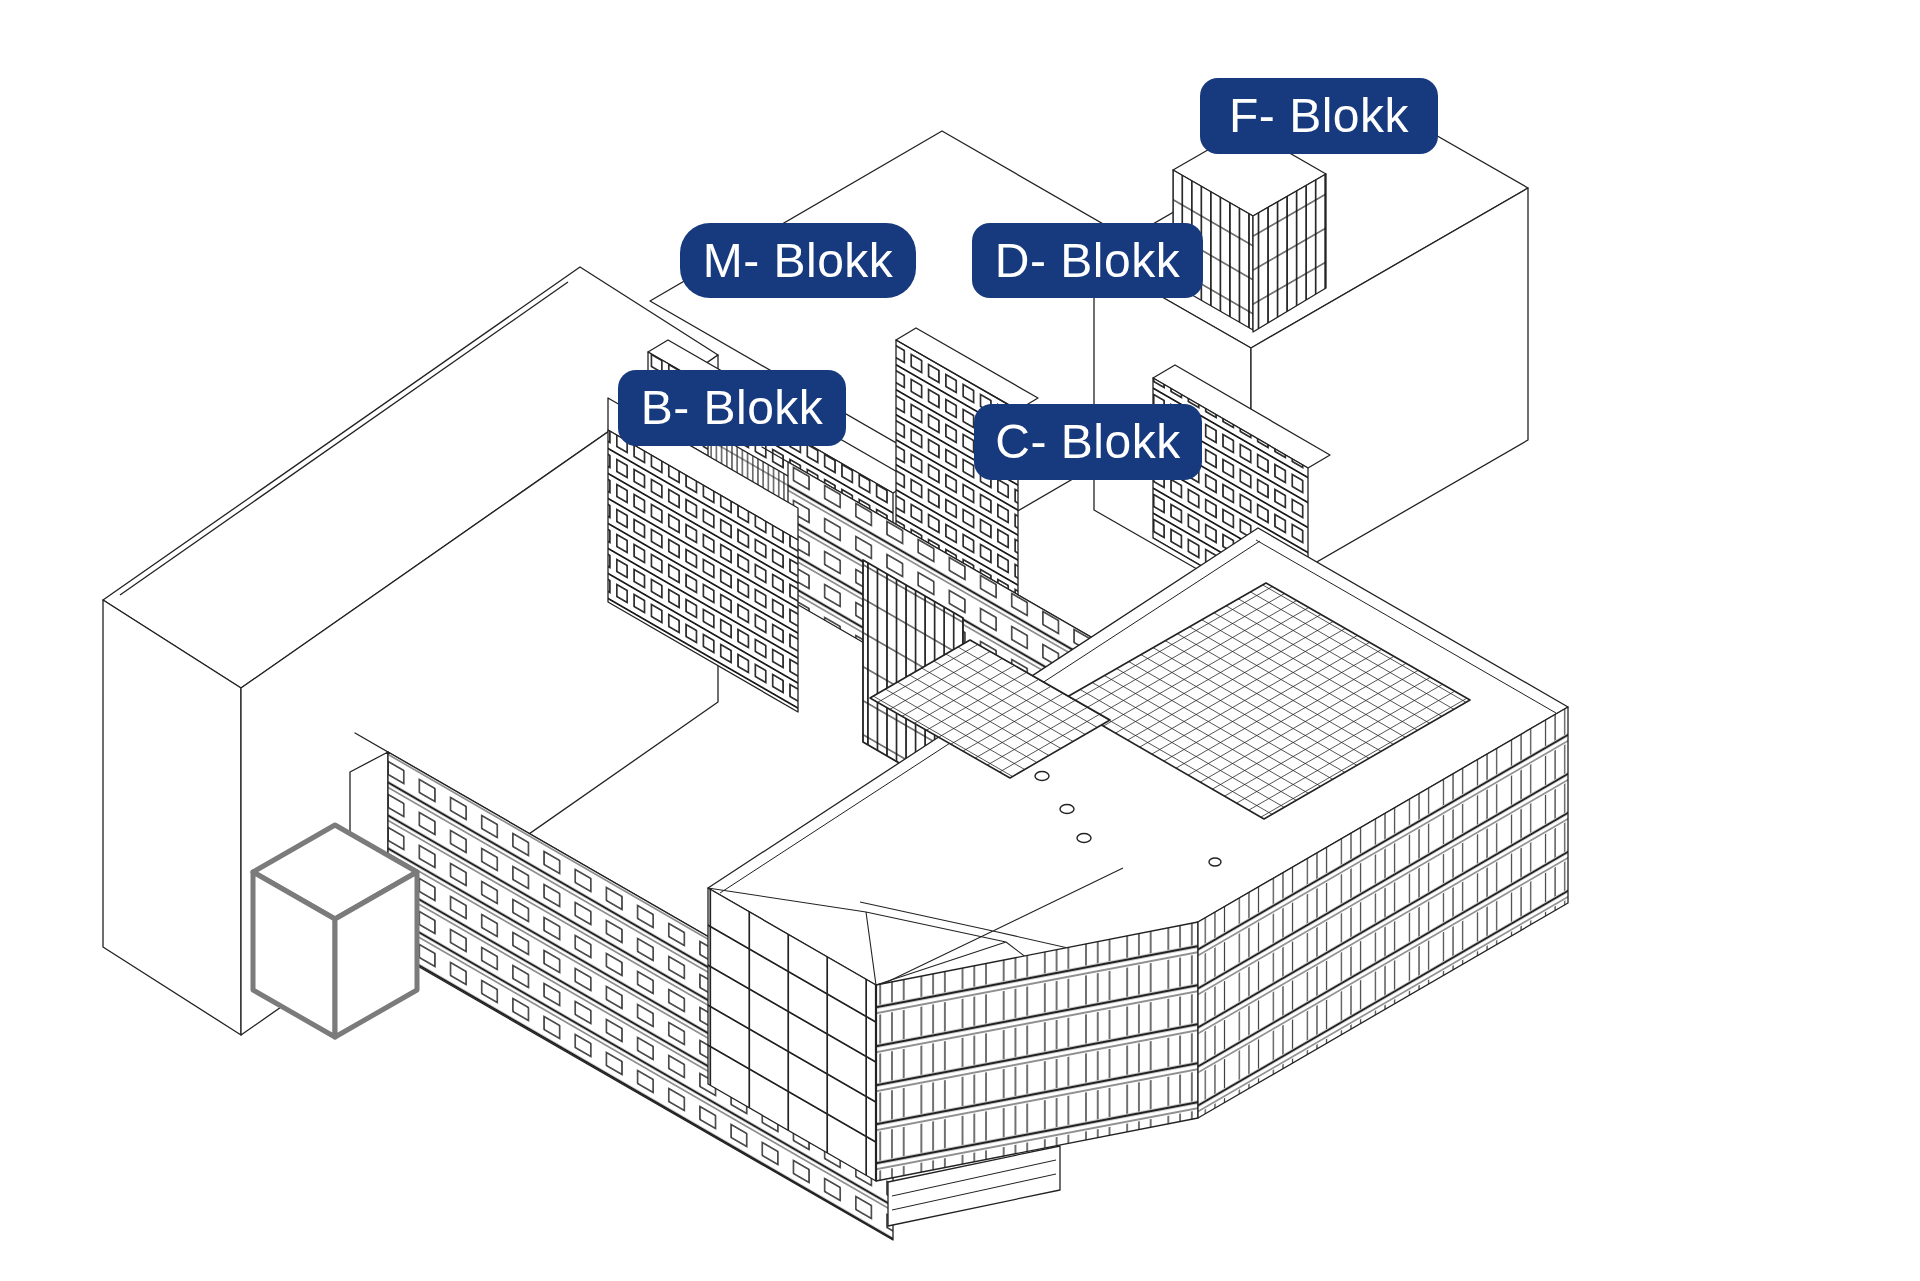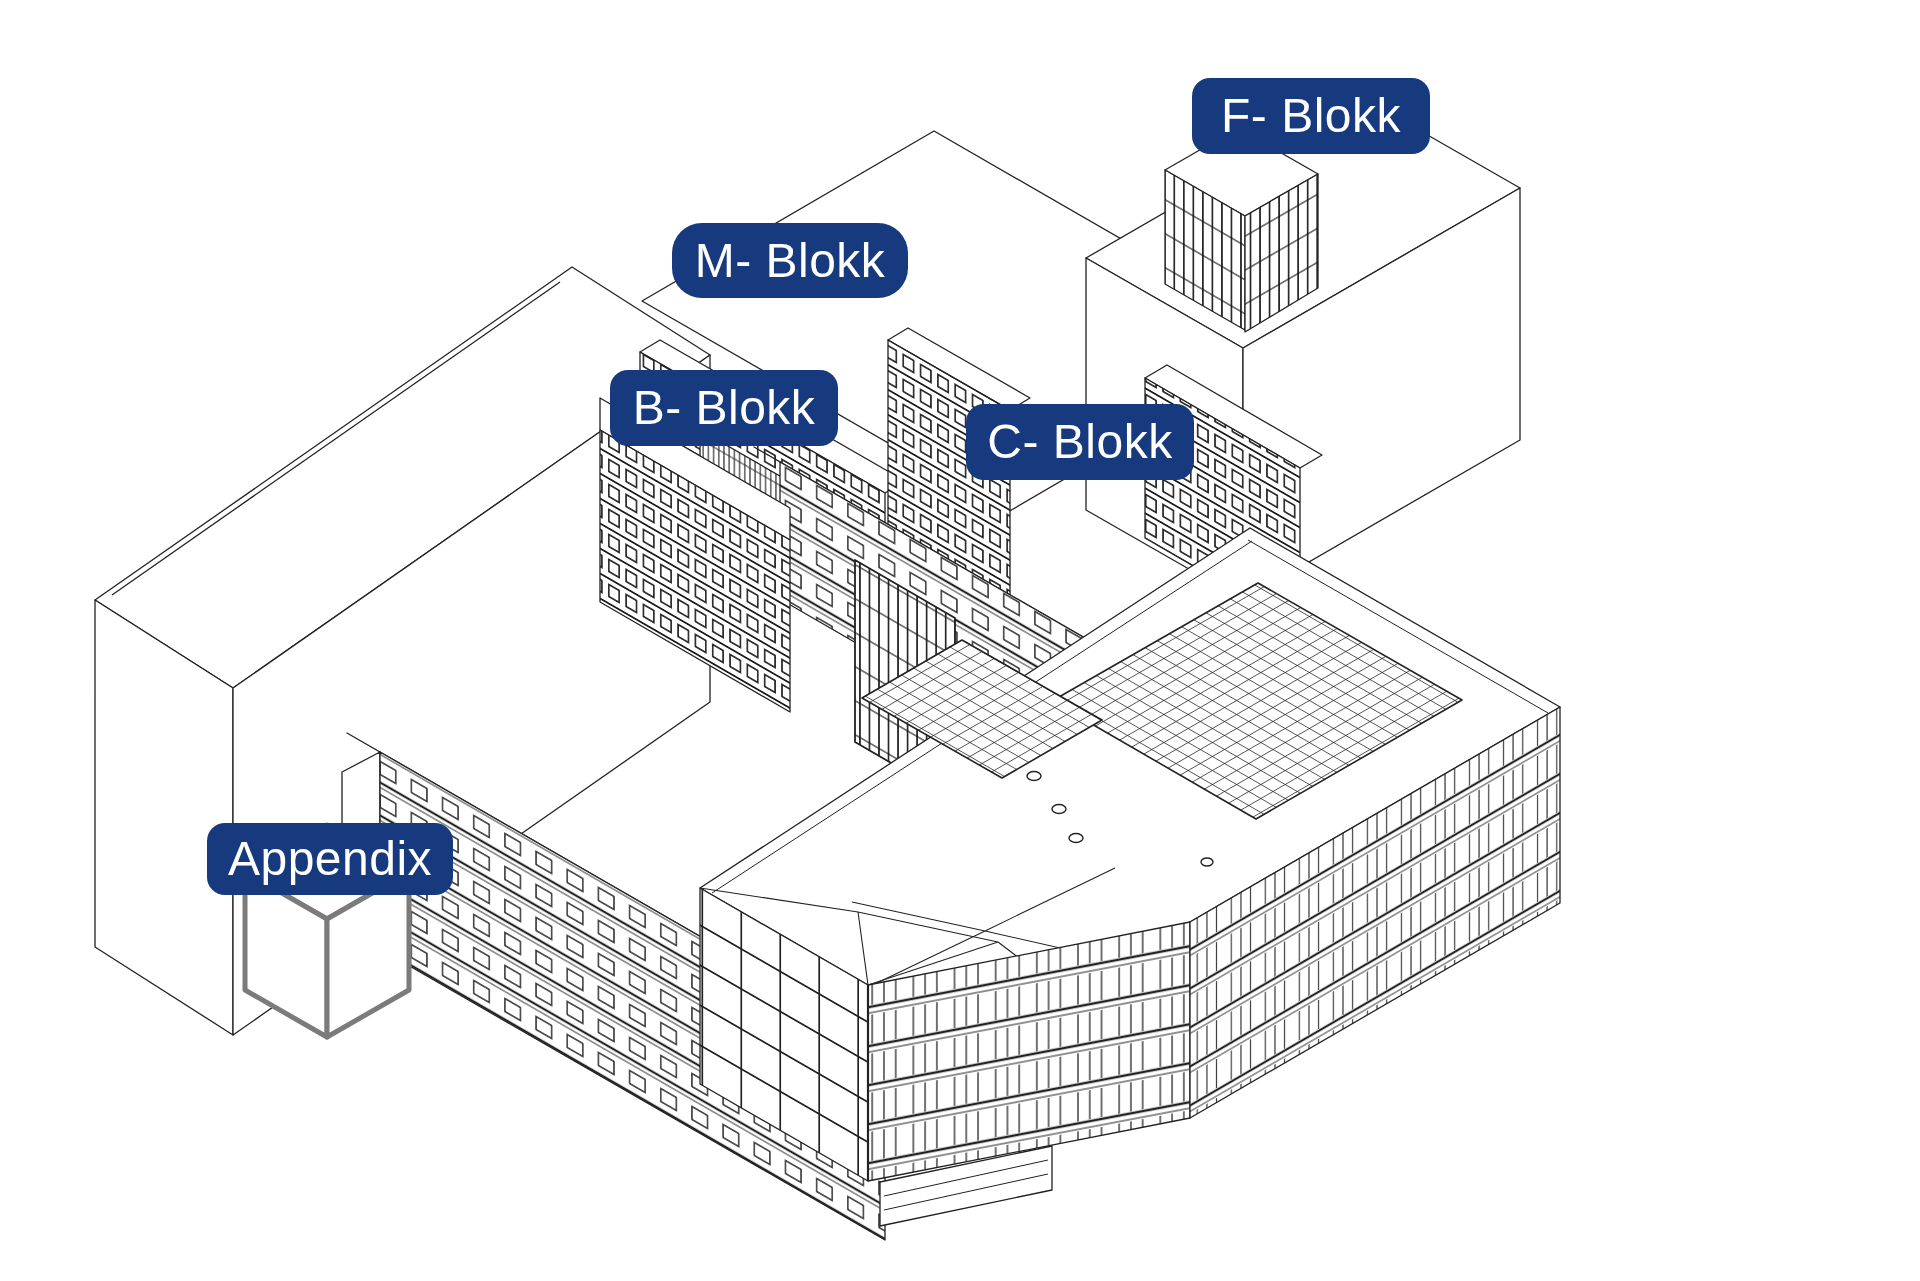--- a/index.html
+++ b/index.html
@@ -1,18 +1,18 @@
 <!DOCTYPE html>
 <html style="--label-bg: #17397E; --label-text: #FFFFFF;"><head>
 <meta charset="utf-8">
 <style>
   html,body{margin:0;padding:0;background:#ffffff;}
   body{width:1920px;height:1281px;position:relative;overflow:hidden;
        font-family:"Liberation Sans", sans-serif;}
-  #stage{position:absolute;left:0;top:0;width:1668px;height:1281px;padding-left:32px;}
+  #stage{position:absolute;left:8px;top:0;width:1668px;height:1281px;padding-left:32px;}
   svg{position:absolute;left:0;top:0;}
   .blk-label{
     position:absolute;
     background:var(--label-bg,#17397E);
     color:var(--label-text,#ffffff);
     border-radius:18px;
     display:flex;align-items:center;justify-content:center;
     font-size:48px;line-height:1;white-space:nowrap;
     letter-spacing:0.5px;
     z-index:5;
@@ -177,24 +177,24 @@
       <polygon points="245,872 327,919 327,1037 245,990"></polygon>
       <polygon points="327,919 409,872 409,990 327,1037"></polygon>
     </g>
   </g>
 </svg>
 
 <div class="blk-label" style="left:1192px;top:78px;width:238px;height:76px;">F- Blokk</div>
 
 <div class="blk-label" style="left:672px;top:223px;width:236px;height:75px;border-radius:30px;">M- Blokk</div>
 
+<div class="blk-label" style="left:964px;top:223px;width:231px;height:75px;">D- Blokk</div>
 
 
 <div class="blk-label" style="left:610px;top:370px;width:228px;height:76px;">B- Blokk</div>
 
 <div class="blk-label" style="left:966px;top:404px;width:228px;height:76px;">C- Blokk</div>
 
 
 
 
-<div class="blk-label" style="left:207px;top:823px;width:246px;height:72px;">Appendix</div>
 
 </div>
 
 </body></html>

